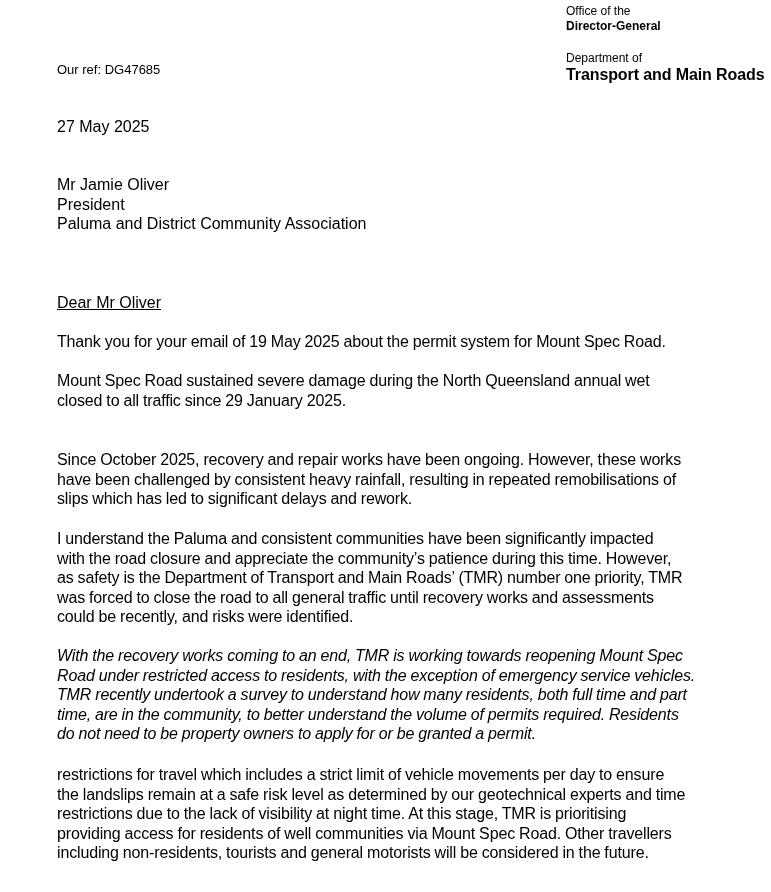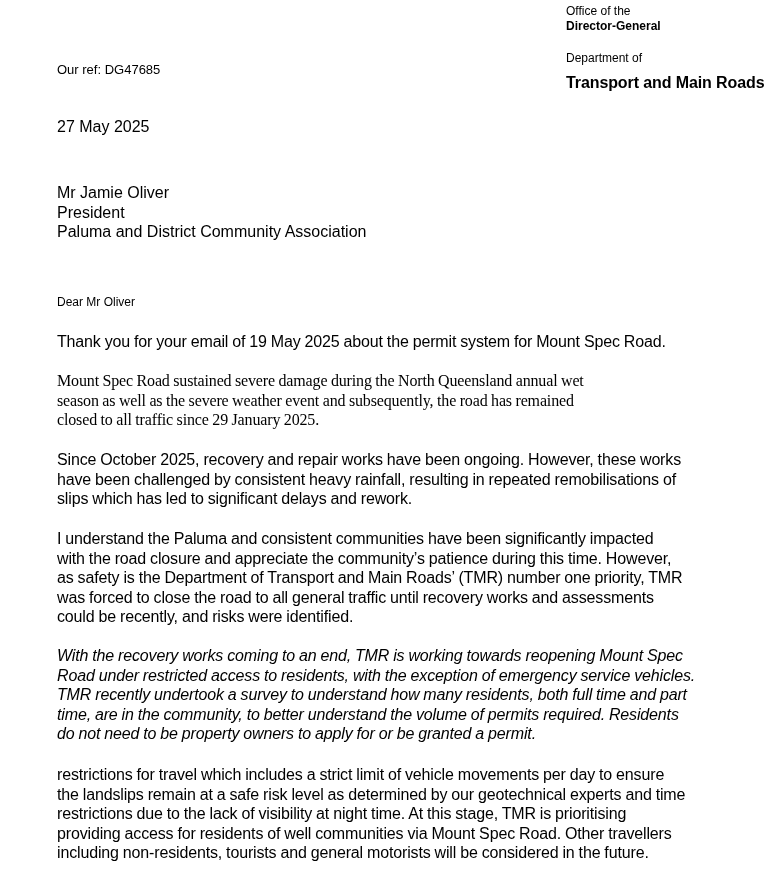--- a/index.html
+++ b/index.html
@@ -26,21 +26,20 @@
       white-space: nowrap;
     }
     .lh-bold { font-weight: bold; }
     .lh-gap { height: 17px; }
     .lh-large {
       font-size: 16px;
       font-weight: bold;
       line-height: 18px;
       white-space: nowrap;
       letter-spacing: -0.1px;
-      margin-top: 8px;
     }
     .ref {
       position: absolute;
       left: 57px;
       top: 62px;
       font-size: 13px;
       line-height: 16px;
     }
     .date {
       position: absolute;
@@ -48,40 +47,40 @@
       top: 117px;
       font-size: 16px;
       line-height: 19px;
     }
     .recipient {
       position: absolute;
       left: 57px;
       top: 175px;
       font-size: 16px;
       line-height: 19.7px;
-      margin-top: 8px;
     }
     .salutation {
       position: absolute;
       left: 57px;
       top: 293px;
-      font-size: 12px;
+      font-size: 16px;
       line-height: 19px;
+      text-decoration: underline;
     }
     .body-para {
       position: absolute;
       left: 57px;
       width: 712px;
       font-size: 16px;
       line-height: 19.6px;
       letter-spacing: -0.15px;
       word-spacing: -0.3px;
     }
     #p0 { top: 332px; }
-    #p1 { top: 371px; font-family: Liberation Serif, serif; }
+    #p1 { top: 371px; }
     #p2 { top: 450px; }
     #p3 { top: 529px; }
     #p4 { top: 646px; font-style: italic; }
     #p5 { top: 765px; }
     .line { display: block; white-space: nowrap; }
   </style>
 </head>
 <body>
 
 <div class="letterhead">
@@ -103,21 +102,20 @@
 </div>
 
 <div class="salutation">Dear Mr Oliver</div>
 
 <div class="body-para" id="p0">
   <span class="line">Thank you for your email of 19 May 2025 about the permit system for Mount Spec Road.</span>
 </div>
 
 <div class="body-para" id="p1">
   <span class="line">Mount Spec Road sustained severe damage during the North Queensland annual wet</span>
-  <span class="line">season as well as the severe weather event and subsequently, the road has remained</span>
   <span class="line">closed to all traffic since 29 January 2025.</span>
 </div>
 
 <div class="body-para" id="p2">
   <span class="line">Since October 2025, recovery and repair works have been ongoing. However, these works</span>
   <span class="line">have been challenged by consistent heavy rainfall, resulting in repeated remobilisations of</span>
   <span class="line">slips which has led to significant delays and rework.</span>
 </div>
 
 <div class="body-para" id="p3">

